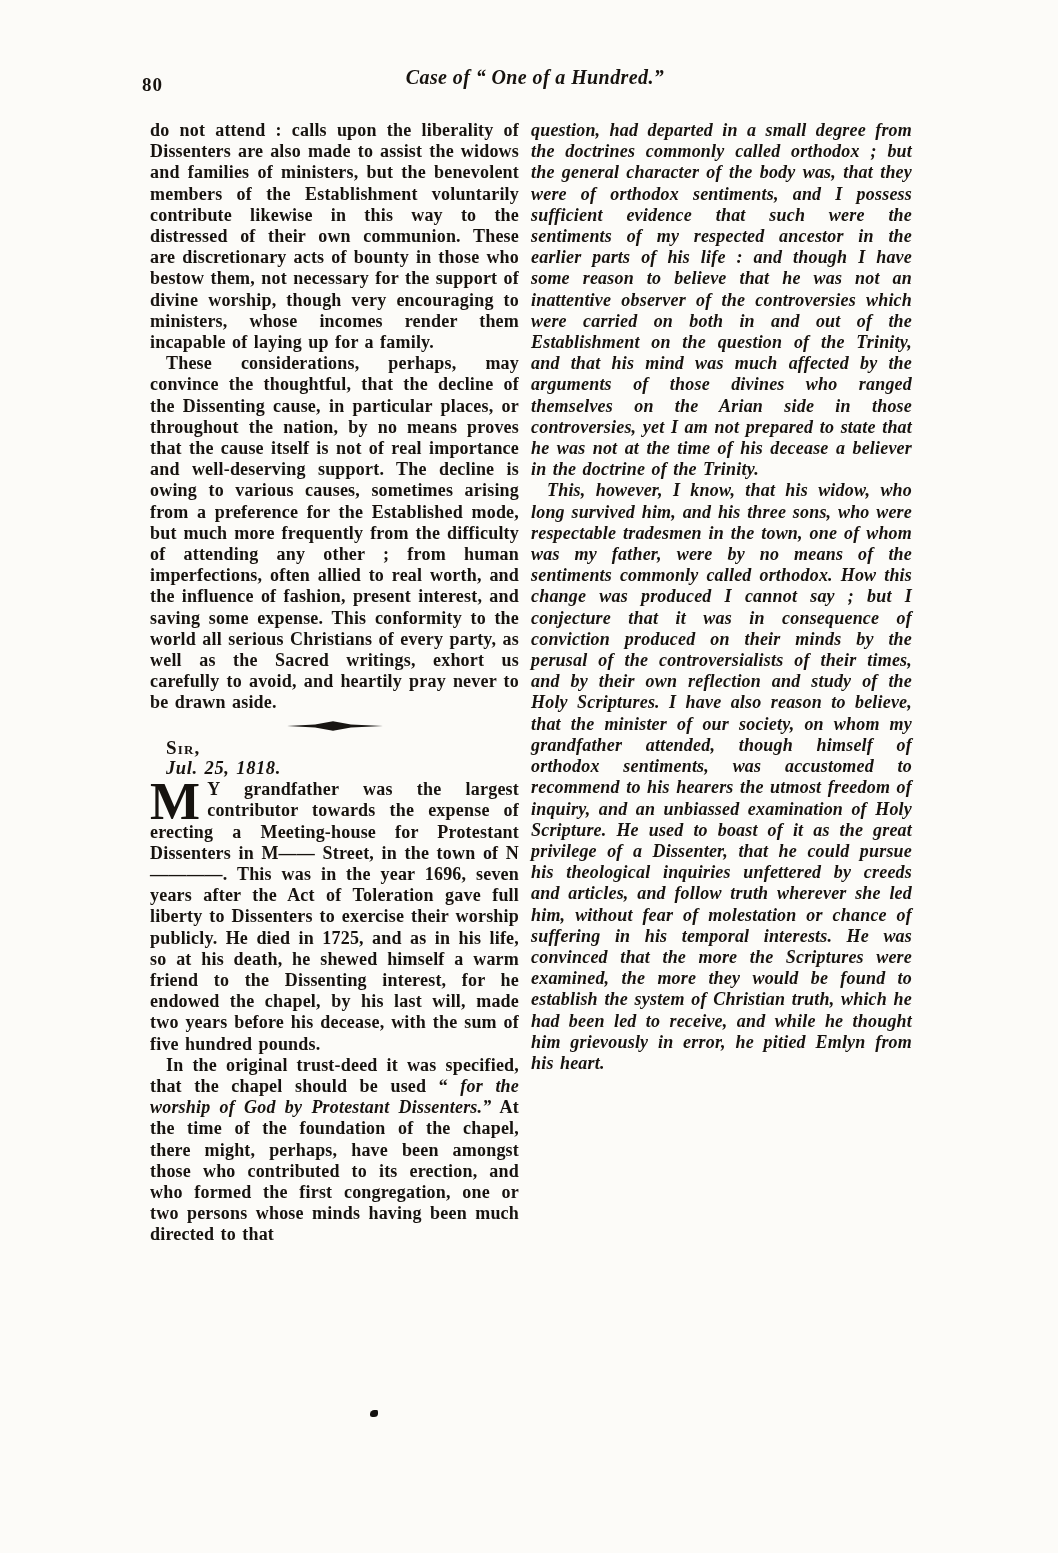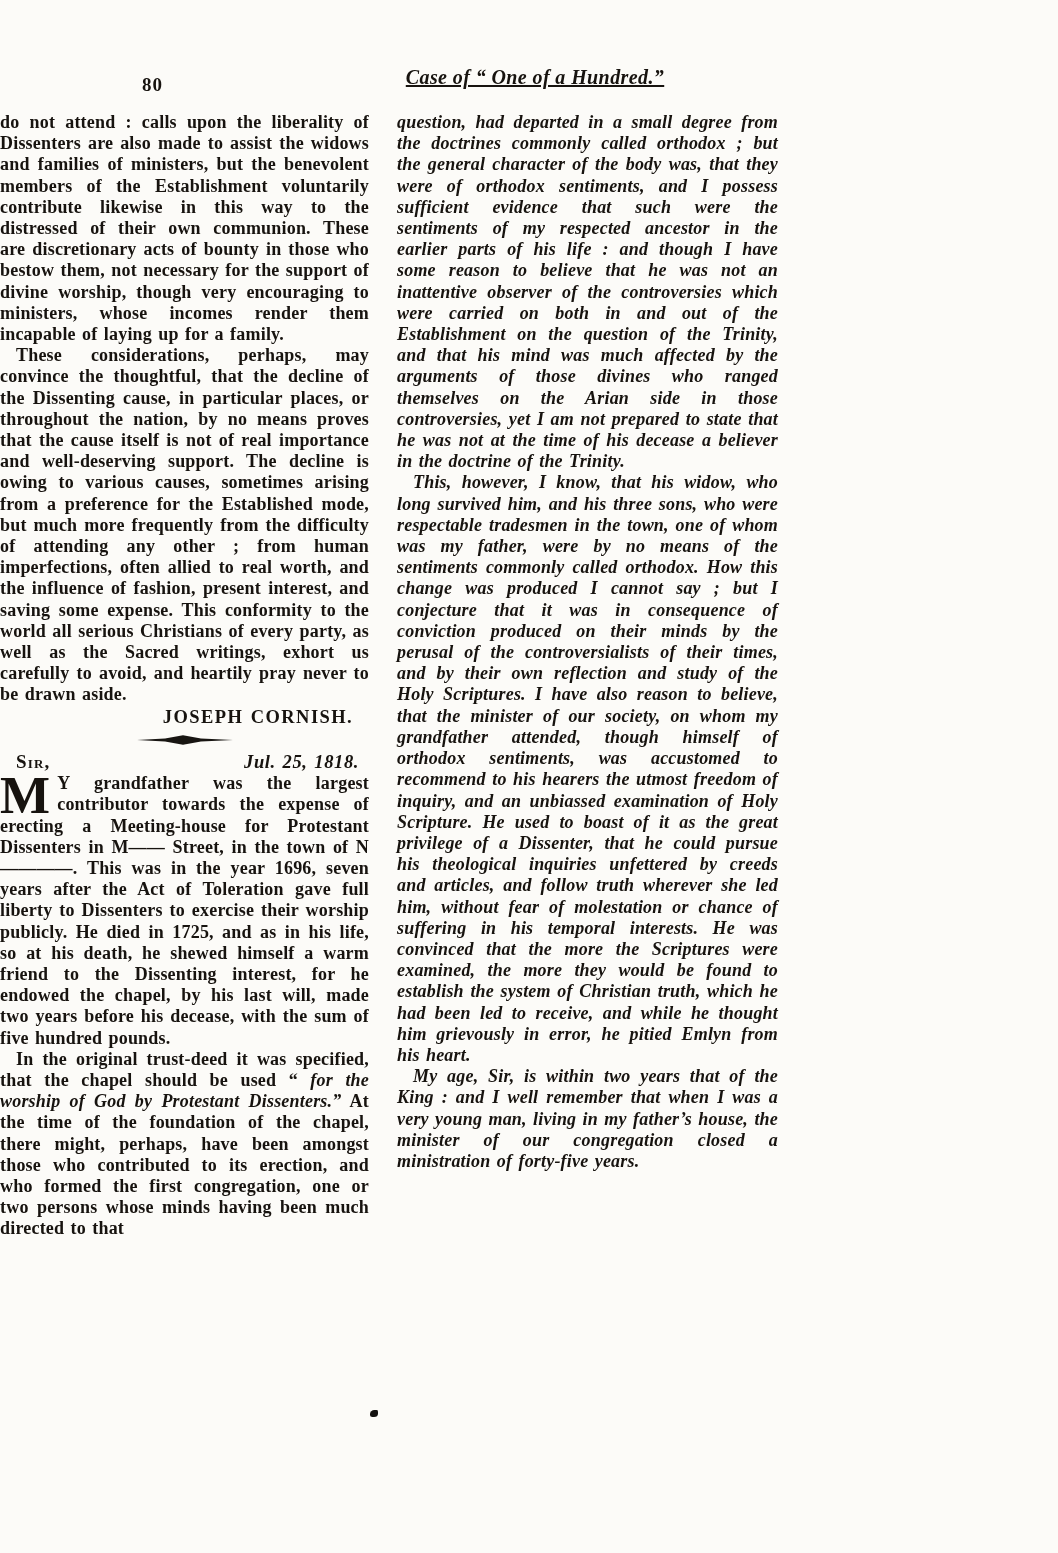--- a/index.html
+++ b/index.html
@@ -8,34 +8,34 @@
     height:1553px;
     background:#fcfbf8;
     color:#17130f;
     font-family:"Liberation Serif","DejaVu Serif",serif;
     position:relative;
     overflow:hidden;
   }
   .page { width:1058px; height:1553px; position:relative; }
 
   
-  .running-head { position:relative; padding-top:66px; height:96px;text-decoration:underline; }
+  .running-head { position:relative; padding-top:66px; height:96px; }
   .page-num {
     position:absolute; left:142px; top:74px;
     font-size:19px; font-weight:bold; letter-spacing:1px;
   }
   .head-title {
     display:block; text-align:center;
     font-style:italic; font-weight:bold;
     font-size:20px; letter-spacing:0.4px;
     transform:translateX(6px);
   }
 
   
-  .columns { display:flex; margin-top:16px; gap:28px; }
+  .columns { display:flex; margin-top:24px; padding-left:150px; gap:12px; }
   .col {
     text-align:justify;
     font-weight:bold;
     font-size:18px;
     line-height:21.2px;
     letter-spacing:0.2px;
     word-spacing:1.6px;
   }
   .col-left  { width:369px; }
   .col-right { width:381px;font-style:italic; }
@@ -46,22 +46,22 @@
   .signature {
     display:block; text-align:right; padding-right:16px;
     font-weight:bold; font-size:18.5px; letter-spacing:1.4px;
     margin-top:1px;
   }
 
   .divider { width:96px; height:12px; margin:6px auto 5px; }
   .divider svg { display:block; }
 
   .salutation-row {
-    display:flex; justify-content:space-between; align-items:baseline;
-    padding-left:16px; padding-right:10px;
+    display:flex; align-items:baseline;
+    padding-left:16px; padding-right:10px;flex-direction:column;
   }
   .salutation { font-variant:small-caps; font-size:19px; letter-spacing:1.2px; font-weight:bold; }
   .letter-date { font-style:italic; font-weight:bold; font-size:18.5px; letter-spacing:0.6px; }
 
   .dropcap {
     float:left;
     font-size:53px; line-height:39px;
     font-weight:bold;
     margin:3px 7px 0 0;
   }
@@ -81,21 +81,20 @@
   <header class="running-head">
     <span class="page-num">80</span>
     <span class="head-title">Case of “ One of a Hundred.”</span>
   </header>
 
   <div class="columns">
 
     <div class="col col-left">
       <p class="noindent">do not attend : calls upon the liberality of Dissenters are also made to assist the widows and families of ministers, but the benevolent members of the Establishment voluntarily contribute likewise in this way to the distressed of their own communion. These are discretionary acts of bounty in those who bestow them, not necessary for the support of divine worship, though very encouraging to ministers, whose incomes render them incapable of laying up for a family.</p>
       <p>These considerations, perhaps, may convince the thoughtful, that the decline of the Dissenting cause, in particular places, or throughout the nation, by no means proves that the cause itself is not of real importance and well-deserving support. The decline is owing to various causes, sometimes arising from a preference for the Established mode, but much more frequently from the difficulty of attending any other ; from human imperfections, often allied to real worth, and the influence of fashion, present interest, and saving some expense. This conformity to the world all serious Christians of every party, as well as the Sacred writings, exhort us carefully to avoid, and heartily pray never to be drawn aside.</p>
-      <span class="signature">JOSEPH CORNISH.</span>
 
       <div class="divider">
         <svg width="96" height="12" viewBox="0 0 96 12">
           <polygon points="0,6 28,4.4 46,1.2 64,4.4 96,6 64,7.6 46,10.8 28,7.6" fill="#181512"></polygon>
         </svg>
       </div>
 
       <div class="salutation-row">
         <span class="salutation">Sir,</span>
         <span class="letter-date">Jul. 25, 1818.</span>
@@ -104,20 +103,19 @@
       <p class="noindent">
         <span class="dropcap">M</span><span>Y grandfather was the largest contributor towards the expense of erecting a Meeting-house for Protestant Dissenters in M—— Street, in the town of N————.  This was in the year 1696, seven years after the Act of Toleration gave full liberty to Dissenters to exercise their worship publicly.  He died in 1725, and as in his life, so at his death, he shewed himself a warm friend to the Dissenting interest, for he endowed the chapel, by his last will, made two years before his decease, with the sum of five hundred pounds.</span>
       </p>
 
       <p><span>In the original trust-deed it was specified, that the chapel should be used “ </span><em>for the worship of God by Protestant Dissenters.”</em><span>  At the time of the foundation of the chapel, there might, perhaps, have been amongst those who contributed to its erection, and who formed the first congregation, one or two persons whose minds having been much directed to that</span></p>
     </div>
 
     <div class="col col-right">
       <p class="noindent">question, had departed in a small degree from the doctrines commonly called orthodox ;  but the general character of the body was, that they were of orthodox sentiments, and I possess sufficient evidence that such were the sentiments of my respected ancestor in the earlier parts of his life : and though I have some reason to believe that he was not an inattentive observer of the controversies which were carried on both in and out of the Establishment on the question of the Trinity, and that his mind was much affected by the arguments of those divines who ranged themselves on the Arian side in those controversies, yet I am not prepared to state that he was not at the time of his decease a believer in the doctrine of the Trinity.</p>
       <p>This, however, I know, that his widow, who long survived him, and his three sons, who were respectable tradesmen in the town, one of whom was my father, were by no means of the sentiments commonly called orthodox.  How this change was produced I cannot say ; but I conjecture that it was in consequence of conviction produced on their minds by the perusal of the controversialists of their times, and by their own reflection and study of the Holy Scriptures.  I have also reason to believe, that the minister of our society, on whom my grandfather attended, though himself of orthodox sentiments, was accustomed to recommend to his hearers the utmost freedom of inquiry, and an unbiassed examination of Holy Scripture.  He used to boast of it as the great privilege of a Dissenter, that he could pursue his theological inquiries unfettered by creeds and articles, and follow truth wherever she led him, without fear of molestation or chance of suffering in his temporal interests.  He was convinced that the more the Scriptures were examined, the more they would be found to establish the system of Christian truth, which he had been led to receive, and while he thought him grievously in error, he pitied Emlyn from his heart.</p>
-      <p>My age, Sir, is within two years that of the King : and I well remember that when I was a very young man, living in my father’s house, the minister of our congregation closed a ministration of forty-five years.</p>
     </div>
 
   </div>
 
   <div class="ink-speck"></div>
 
 </div>
 
 </body></html>

